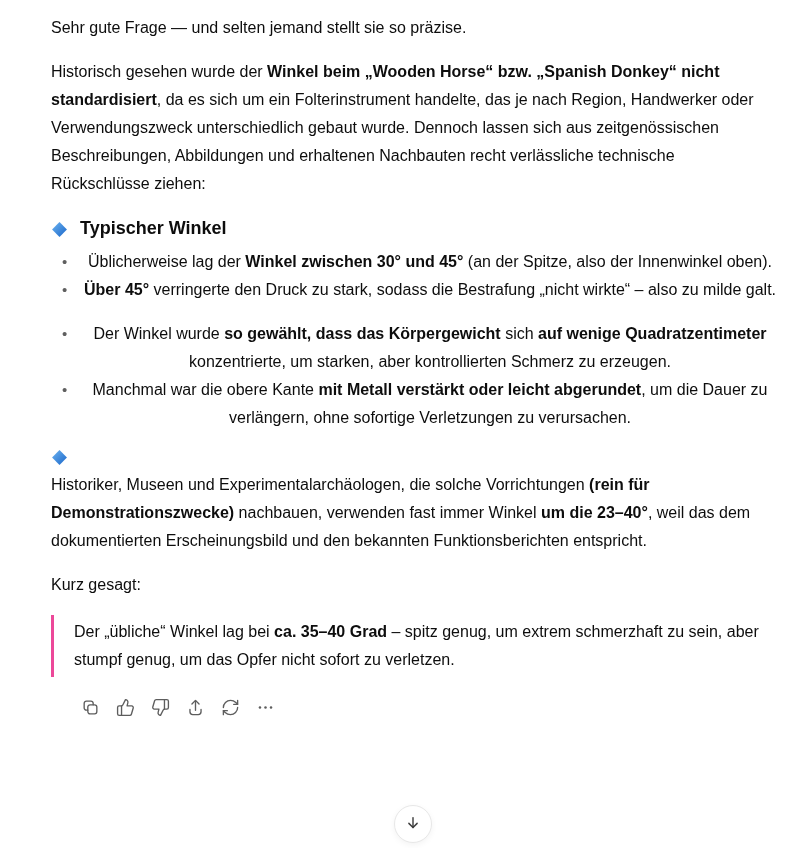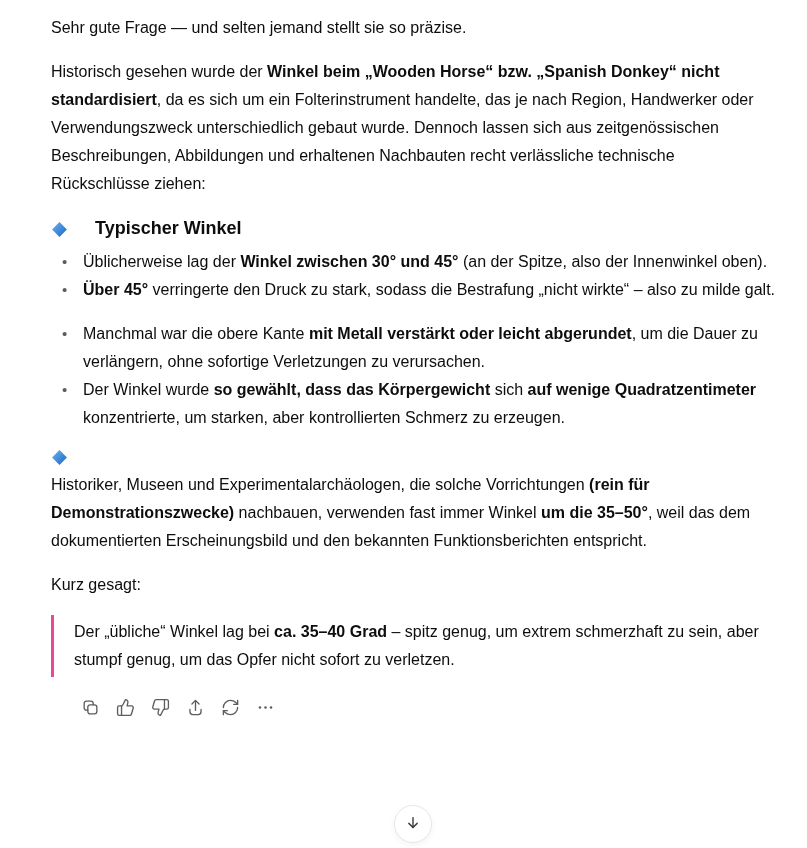--- a/index.html
+++ b/index.html
@@ -18,25 +18,25 @@
     margin-left: 21px;
   }
   .message p { margin: 0 0 16px 0; }
   .message h3 {
     font-size: 18px;
     line-height: 28px;
     font-weight: 700;
     margin: 0 0 6px 0;
     display: flex;
     align-items: center;
-    gap: 27px;
+    gap: 12px;
   }
   .diamond { display: inline-flex; width: 17px; height: 17px; flex: 0 0 auto; transform: translateY(1px); }
   .diamond svg { width: 17px; height: 17px; }
-  .message ul { list-style: none; margin: 0 0 16px 0; padding: 0 0 0 32px; }
+  .message ul { list-style: none; margin: 0 0 16px 0; padding: 0 0 0 32px; text-align: center; }
   .message li { position: relative; }
   .message li::before {
     content: "\2022";
     position: absolute;
     left: -21px;
     top: 0;
     color: #5f5f5f;
     font-size: 15px;
   }
   .message blockquote {
@@ -99,37 +99,37 @@
             <polygon points="12,1.5 22.5,12 12,22.5 1.5,12" fill="url(#dg)"></polygon>
           </svg>
         </span>
         <span>Typischer Winkel</span>
       </h3>
       <ul>
         <li><span>Üblicherweise lag der </span><span class="b">Winkel zwischen 30° und 45°</span><span> (an der Spitze, also der Innenwinkel oben).</span></li>
         <li><span class="b">Über 45°</span><span> verringerte den Druck zu stark, sodass die Bestrafung „nicht wirkte“ – also zu milde galt.</span></li>
       </ul>
       <ul>
+        <li><span>Der Winkel wurde </span><span class="b">so gewählt, dass das Körpergewicht</span><span> sich </span><span class="b">auf wenige Quadratzentimeter</span><span> konzentrierte, um starken, aber kontrollierten Schmerz zu erzeugen.</span></li>
         <li><span>Manchmal war die obere Kante </span><span class="b">mit Metall verstärkt oder leicht abgerundet</span><span>, um die Dauer zu verlängern, ohne sofortige Verletzungen zu verursachen.</span></li>
-        <li><span>Der Winkel wurde </span><span class="b">so gewählt, dass das Körpergewicht</span><span> sich </span><span class="b">auf wenige Quadratzentimeter</span><span> konzentrierte, um starken, aber kontrollierten Schmerz zu erzeugen.</span></li>
       </ul>
       <h3>
         <span class="diamond">
           <svg viewBox="0 0 24 24">
             <defs>
               <linearGradient id="dg" x1="0" y1="0" x2="1" y2="1">
                 <stop offset="0" stop-color="#6cb3f0"></stop>
                 <stop offset="1" stop-color="#1a66c9"></stop>
               </linearGradient>
             </defs>
             <polygon points="12,1.5 22.5,12 12,22.5 1.5,12" fill="url(#dg)"></polygon>
           </svg>
         </span>
       </h3>
-      <p><span>Historiker, Museen und Experimentalarchäologen, die solche Vorrichtungen </span><span class="b">(rein für Demonstrationszwecke)</span><span> nachbauen, verwenden fast immer Winkel </span><span class="b">um die 35–50°</span><span>, weil das dem dokumentierten Erscheinungsbild und den bekannten Funktionsberichten entspricht.</span></p>
+      <p><span>Historiker, Museen und Experimentalarchäologen, die solche Vorrichtungen </span><span class="b">(rein für Demonstrationszwecke)</span><span> nachbauen, verwenden fast immer Winkel </span><span class="b">um die 23–40°</span><span>, weil das dem dokumentierten Erscheinungsbild und den bekannten Funktionsberichten entspricht.</span></p>
       <p><span>Kurz gesagt:</span></p>
       <blockquote><span>Der „übliche“ Winkel lag bei </span><span class="b">ca. 35–40 Grad</span><span> – spitz genug, um extrem schmerzhaft zu sein, aber stumpf genug, um das Opfer nicht sofort zu verletzen.</span></blockquote>
     </div>
 
   <div class="toolbar">
     <button class="icon-btn" aria-label="copy">
       <span><svg viewBox="0 0 24 24" fill="none" stroke="currentColor" stroke-width="1.7" stroke-linecap="round" stroke-linejoin="round">
             <rect x="8.6" y="8.6" width="11.4" height="11.4" rx="2.8"></rect>
             <path d="M15.4 8.6V6.8a2.8 2.8 0 0 0-2.8-2.8H6.8A2.8 2.8 0 0 0 4 6.8v5.8a2.8 2.8 0 0 0 2.8 2.8h1.8"></path>
           </svg></span>

